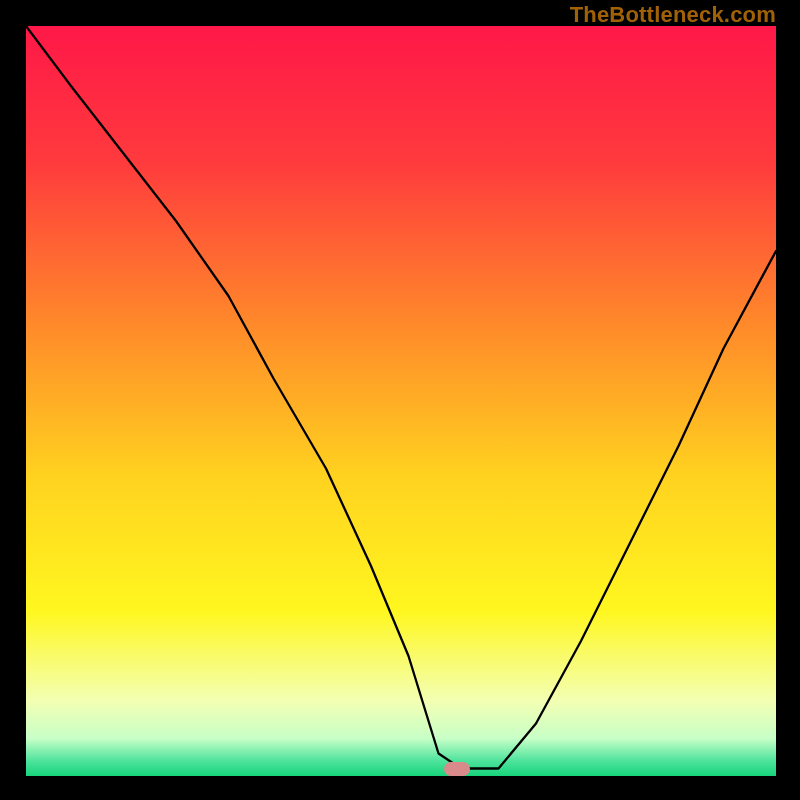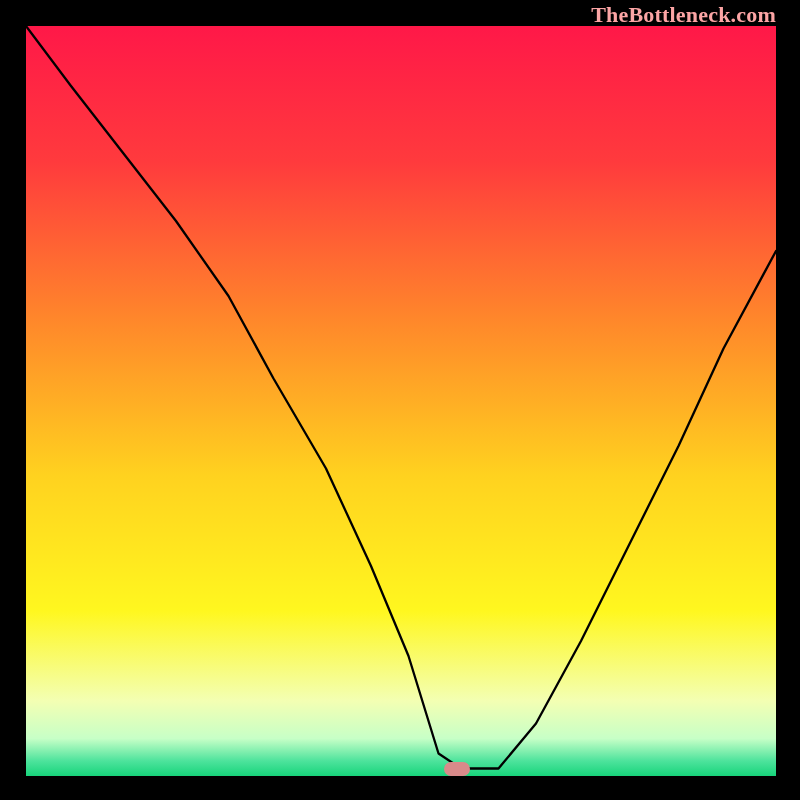--- a/index.html
+++ b/index.html
@@ -28,24 +28,24 @@
   }
   .plot svg {
     display: block;
     width: 750px;
     height: 750px;
   }
   .watermark {
     position: absolute;
     top: 2px;
     right: 24px;
-    font-family: Liberation Serif, serif;
+    font-family: Liberation Sans, sans-serif;
     font-weight: 600;
     font-size: 22px;
-    color: #fca5a5;
+    color: #a16207;
     letter-spacing: 0.2px;
     user-select: none;
   }
   .marker {
     position: absolute;
     width: 26px;
     height: 14px;
     border-radius: 7px;
     background: #d98a8a;
   }

